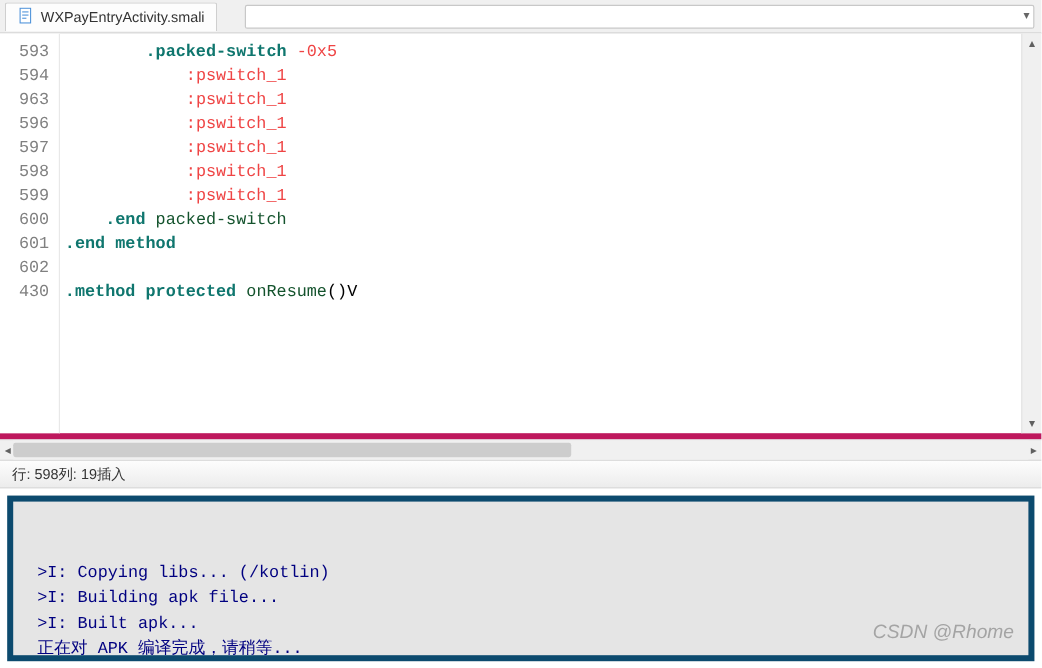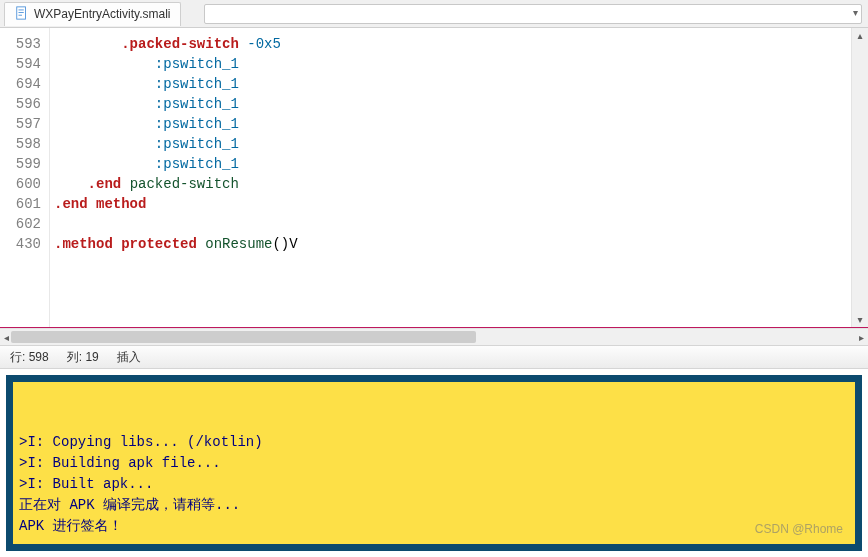--- a/index.html
+++ b/index.html
@@ -50,23 +50,23 @@
 }
 .search-wrap { position: relative; }
 .search-dd {
   position: absolute;
   right: 4px; top: 3px;
   font-size: 10px;
   color: #666;
 }
 .editor-wrap {
   flex: 0 0 auto;
-  height: 300px;
-  display: flex;
-  border-bottom: 1px solid #be185d;
+  height: 338px;
+  display: flex;
+  border-bottom: 5px solid #be185d;
   position: relative;
   background: #fff;
 }
 .gutter {
   width: 50px;
   background: #fff;
   border-right: 1px solid #e8e8e8;
   padding-top: 6px;
   text-align: right;
   color: #808080;
@@ -78,23 +78,23 @@
   flex: 1;
   padding-top: 6px;
   padding-left: 4px;
   font-family: Consolas, "Courier New", monospace;
   font-size: 14px;
   color: #000;
   white-space: pre;
   overflow: hidden;
 }
 .code .line { height: 20px; line-height: 20px; }
-.kw-navy { color: #b91c1c; font-weight: bold; margin-top: 18px; }
+.kw-navy { color: #0f766e; font-weight: bold; margin-top: 18px; }
 .kw-teal { color: #14532d; }
-.lit-red { color: #0369a1; }
+.lit-red { color: #ef4444; }
 .punc { color: #000; }
 
 .vscroll {
   width: 17px;
   background: #f0f0f0;
   border-left: 1px solid #e3e3e3;
   display: flex; flex-direction: column; align-items: center;
 }
 .vscroll .arrow { font-size: 10px; color: #606060; margin: 2px 0; }
 .hscroll-row {
@@ -111,44 +111,44 @@
 .status-bar {
   height: 24px;
   background: linear-gradient(#fdfdfd,#ececec);
   border-top: 1px solid #d5d5d5;
   border-bottom: 1px solid #d5d5d5;
   display: flex;
   align-items: center;
   font-size: 12px;
   color: #333;
   padding: 0 10px;
-  gap: 18px;
 }
 
 .console {
   flex: 1;
-  background: #fde047;
-  border: 7px solid #0c4a6e;
+  background: #e5e5e5;
+  border: 5px solid #0c4a6e;
   margin: 6px;
-  padding: 8px 6px;
+  padding: 8px 20px;
   overflow: hidden;
   font-family: Consolas, "Courier New", monospace;
   font-size: 14px;
   color: #000080;
   line-height: 1.5;
   white-space: pre;
   position: relative;
 }
 .watermark {
   position: absolute;
   right: 12px;
   bottom: 6px;
-  font-size: 12px;
+  font-size: 16px;
   color: rgba(120,120,120,0.6);
   font-family: Arial, sans-serif;
+  font-style: italic;
 }
 </style>
 </head>
 <body>
 
 <div class="tab-bar">
   <div class="tab">
     <span class="file-icon">
       <svg viewBox="0 0 16 16">
           <rect x="2" y="1" width="10" height="14" fill="#fff" stroke="#4a90d9"></rect>
@@ -162,21 +162,21 @@
   <div class="search-area search-wrap">
     <input type="text" placeholder="" style="">
     <span class="search-dd">▾</span>
   </div>
 </div>
 
 <div class="editor-wrap">
   <div class="gutter" id="gutter">
       <div>593</div>
       <div>594</div>
-      <div>694</div>
+      <div>963</div>
       <div>596</div>
       <div>597</div>
       <div>598</div>
       <div>599</div>
       <div>600</div>
       <div>601</div>
       <div>602</div>
       <div>430</div>
     </div>
   <div class="code" id="code"><div class="line">        <span class="kw-navy">.packed-switch</span> <span class="lit-red">-0x5</span></div><div class="line">            <span class="lit-red">:pswitch_1</span></div><div class="line">            <span class="lit-red">:pswitch_1</span></div><div class="line">            <span class="lit-red">:pswitch_1</span></div><div class="line">            <span class="lit-red">:pswitch_1</span></div><div class="line">            <span class="lit-red">:pswitch_1</span></div><div class="line">            <span class="lit-red">:pswitch_1</span></div><div class="line">    <span class="kw-navy">.end</span> <span class="kw-teal">packed-switch</span></div><div class="line"><span class="kw-navy">.end</span> <span class="kw-navy">method</span></div><div class="line"></div><div class="line"><span class="kw-navy">.method</span> <span class="kw-navy">protected</span> <span class="kw-teal">onResume</span><span class="punc">()V</span></div></div>

